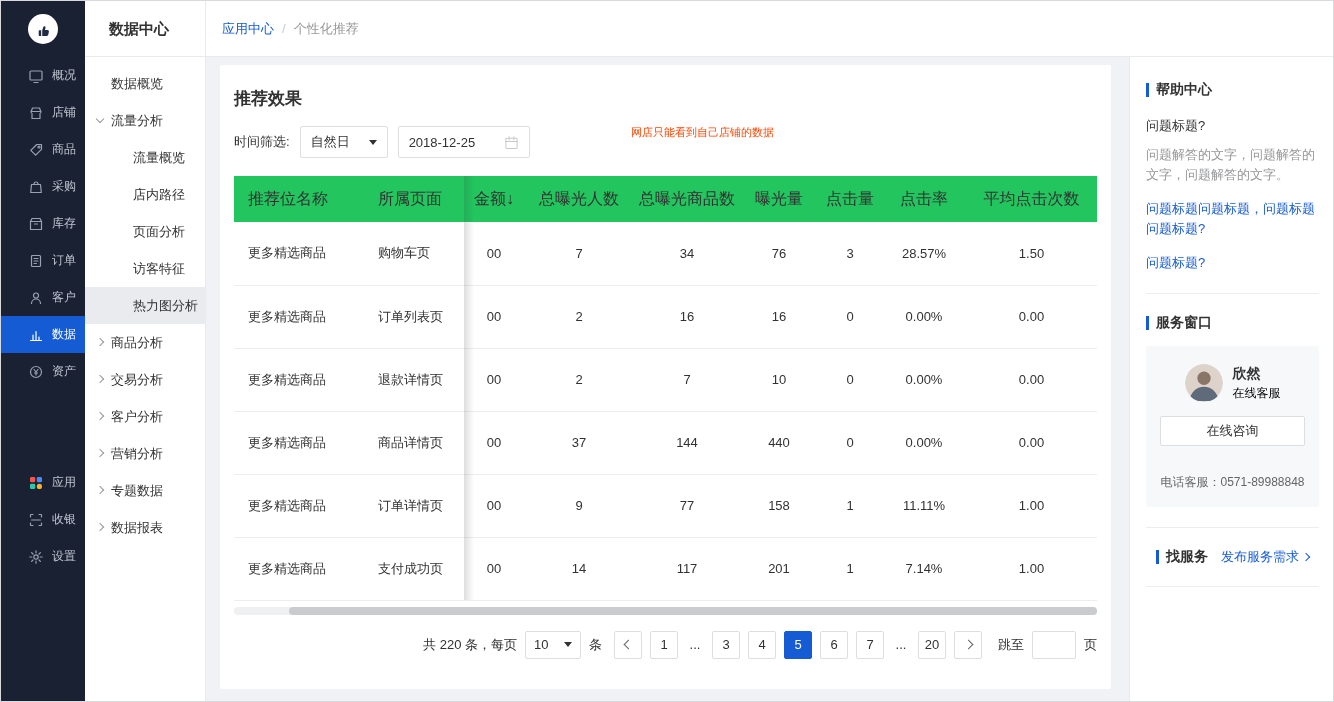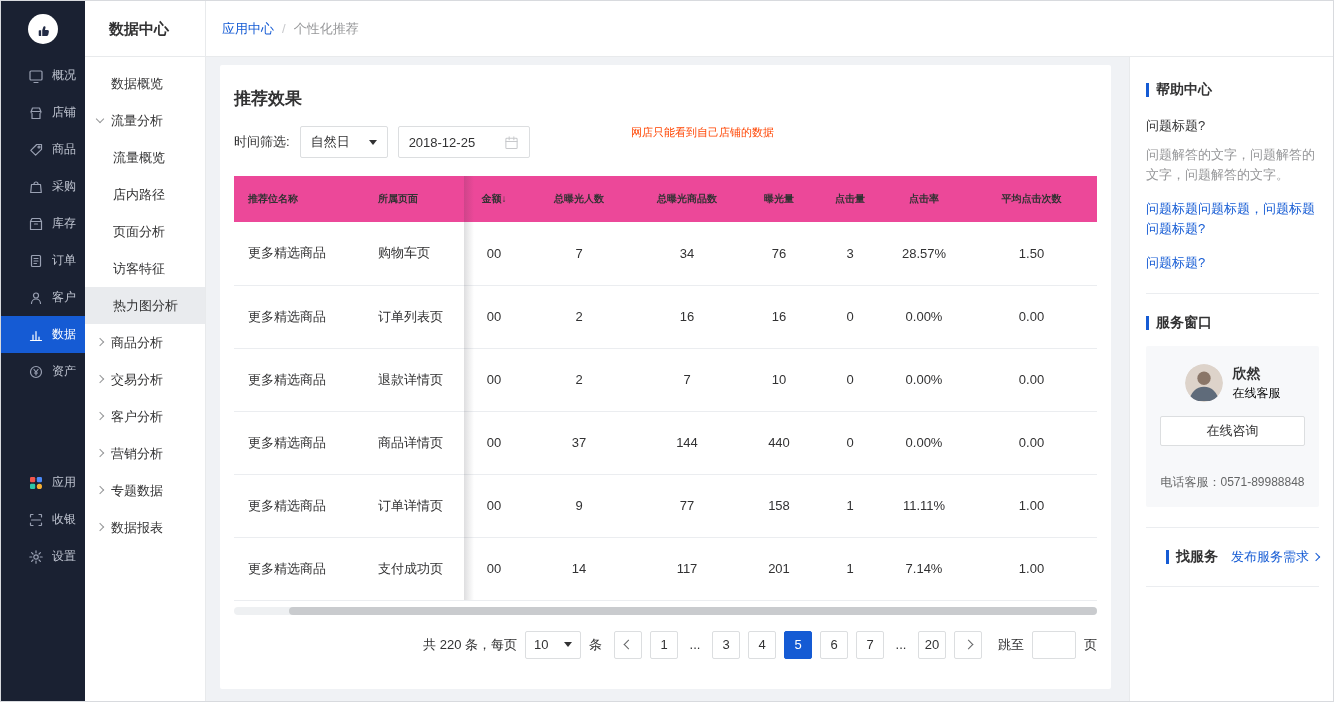--- a/index.html
+++ b/index.html
@@ -22,21 +22,21 @@
   .anav-item.active { background:#155bd4; color:#fff; }
   .anav-item.active .albl { color:#fff; }
   .anav-gap { margin-top:74px; }
   .nav-svg { width:16px; height:16px; stroke:currentColor; fill:none; stroke-width:1.2; stroke-linecap:round; stroke-linejoin:round; display:block; }
 
   
   .subnav { position:absolute; left:84px; top:0; width:121px; height:100%; background:#fff; border-right:1px solid #e8eaec; }
   .subnav-title { height:56px; line-height:55px; padding-left:24px; font-size:15px; font-weight:bold; color:#323233; border-bottom:1px solid #e8eaec; }
   .snav-list { padding-top:8px; }
   .snav-item { position:relative; height:37px; line-height:37px; font-size:13px; color:#323233; padding-left:26px; cursor:pointer; white-space:nowrap; }
-  .snav-item.child { padding-left:28px; }
+  .snav-item.child { padding-left:48px; }
   .snav-item.selected { background:#e9ebee; }
   .chev { display:inline-block; width:6px; height:6px; border-right:1px solid #969799; border-bottom:1px solid #969799; }
   .snav-item .chev { position:absolute; left:12px; top:15px; transform:rotate(-45deg); }
   .snav-item .chev.down { transform:rotate(45deg); top:14px; }
 
   
   .topbar { position:absolute; left:205px; top:0; width:1129px; height:56px; background:#fff; border-bottom:1px solid #e8eaec; display:flex; align-items:center; padding-left:16px; font-size:13px; }
   .bc-link { color:#155bd4; cursor:pointer; }
   .bc-sep { color:#c8c9cc; margin:0 8px; }
   .bc-current { color:#969799; }
@@ -49,21 +49,21 @@
   .filter-label { font-size:13px; color:#323233; margin-right:10px; }
   .select-box { width:88px; height:32px; border:1px solid #dcdee0; border-radius:2px; display:flex; align-items:center; justify-content:space-between; padding:0 10px; font-size:13px; color:#323233; background:#fff; cursor:pointer; margin-right:10px; }
   .caret { width:0; height:0; border-left:4px solid transparent; border-right:4px solid transparent; border-top:5px solid #323233; }
   .date-box { width:132px; height:32px; border:1px solid #dcdee0; border-radius:2px; display:flex; align-items:center; justify-content:space-between; padding:0 10px; font-size:13px; color:#323233; background:#fff; cursor:pointer; }
   .cal-svg { width:15px; height:15px; stroke:#c8c9cc; fill:none; stroke-width:1.1; stroke-linecap:round; display:block; }
   .annotation { position:absolute; left:411px; top:60px; font-size:11px; color:#ff4400; white-space:nowrap; }
 
   
   .table-wrap { position:relative; margin-top:18px; }
   table.data-table { width:100%; border-collapse:collapse; table-layout:fixed; }
-  .data-table th { height:46px; background:#ec4899; font-size:10px; font-weight:bold; color:#323233; text-align:center; overflow:hidden; white-space:nowrap; }
+  .data-table th { height:46px; background:#22c55e; font-size:16px; font-weight:normal; color:#323233; text-align:center; overflow:hidden; white-space:nowrap; }
   .data-table td { height:63px; font-size:13px; color:#323233; text-align:center; border-bottom:1px solid #ebedf0; overflow:hidden; white-space:nowrap; }
   .data-table .ta-l { text-align:left; padding-left:14px; }
   .scroll-shadow { position:absolute; left:230px; top:0; width:10px; height:424px; background:linear-gradient(to right, rgba(50,50,60,.16), rgba(50,50,60,0)); pointer-events:none; }
 
   .hscroll { margin-top:6px; height:8px; background:#eef0f2; border-radius:4px; position:relative; cursor:pointer; }
   .hscroll-thumb { position:absolute; left:55px; right:0; top:0; height:8px; background:#c9cbce; border-radius:4px; cursor:pointer; }
 
   
   .pagination { margin-top:16px; display:flex; justify-content:flex-end; align-items:center; font-size:13px; color:#323233; }
   .pg-text { margin-right:8px; }
@@ -86,21 +86,21 @@
   .q-link { margin-top:14px; font-size:13px; color:#155bd4; line-height:20px; cursor:pointer; }
   .divider { height:1px; background:#ebedf0; margin:20px 0; }
   .svc-card { margin-top:14px; background:#f7f8fa; border-radius:2px; padding:18px 14px 16px; }
   .svc-row { display:flex; align-items:center; justify-content:center; }
   .svc-avatar { width:38px; height:38px; border-radius:50%; overflow:hidden; margin-right:10px; flex:none; }
   .svc-avatar svg { display:block; }
   .svc-name { font-size:14px; font-weight:bold; color:#323233; text-align:left; }
   .svc-role { font-size:12px; color:#000000; margin-top:2px; text-align:left; }
   .svc-btn { margin-top:14px; height:30px; background:#fff; border:1px solid #dcdee0; border-radius:2px; display:flex; align-items:center; justify-content:center; font-size:13px; color:#323233; cursor:pointer; }
   .svc-phone { margin-top:28px; font-size:12px; color:#646566; text-align:center; white-space:nowrap; }
-  .find-row { display:flex; align-items:center; justify-content:flex-end; }
+  .find-row { display:flex; align-items:center; justify-content:center; }
   .find-link { font-size:13px; color:#155bd4; cursor:pointer; display:flex; align-items:center;margin-left:13px; }
   .find-link .chev-right { width:6px; height:6px; border-color:#155bd4; margin-left:4px; }
 </style>
 </head>
 <body>
 
 <div class="screen">
 
   <nav class="appnav">
     <div class="logo">

